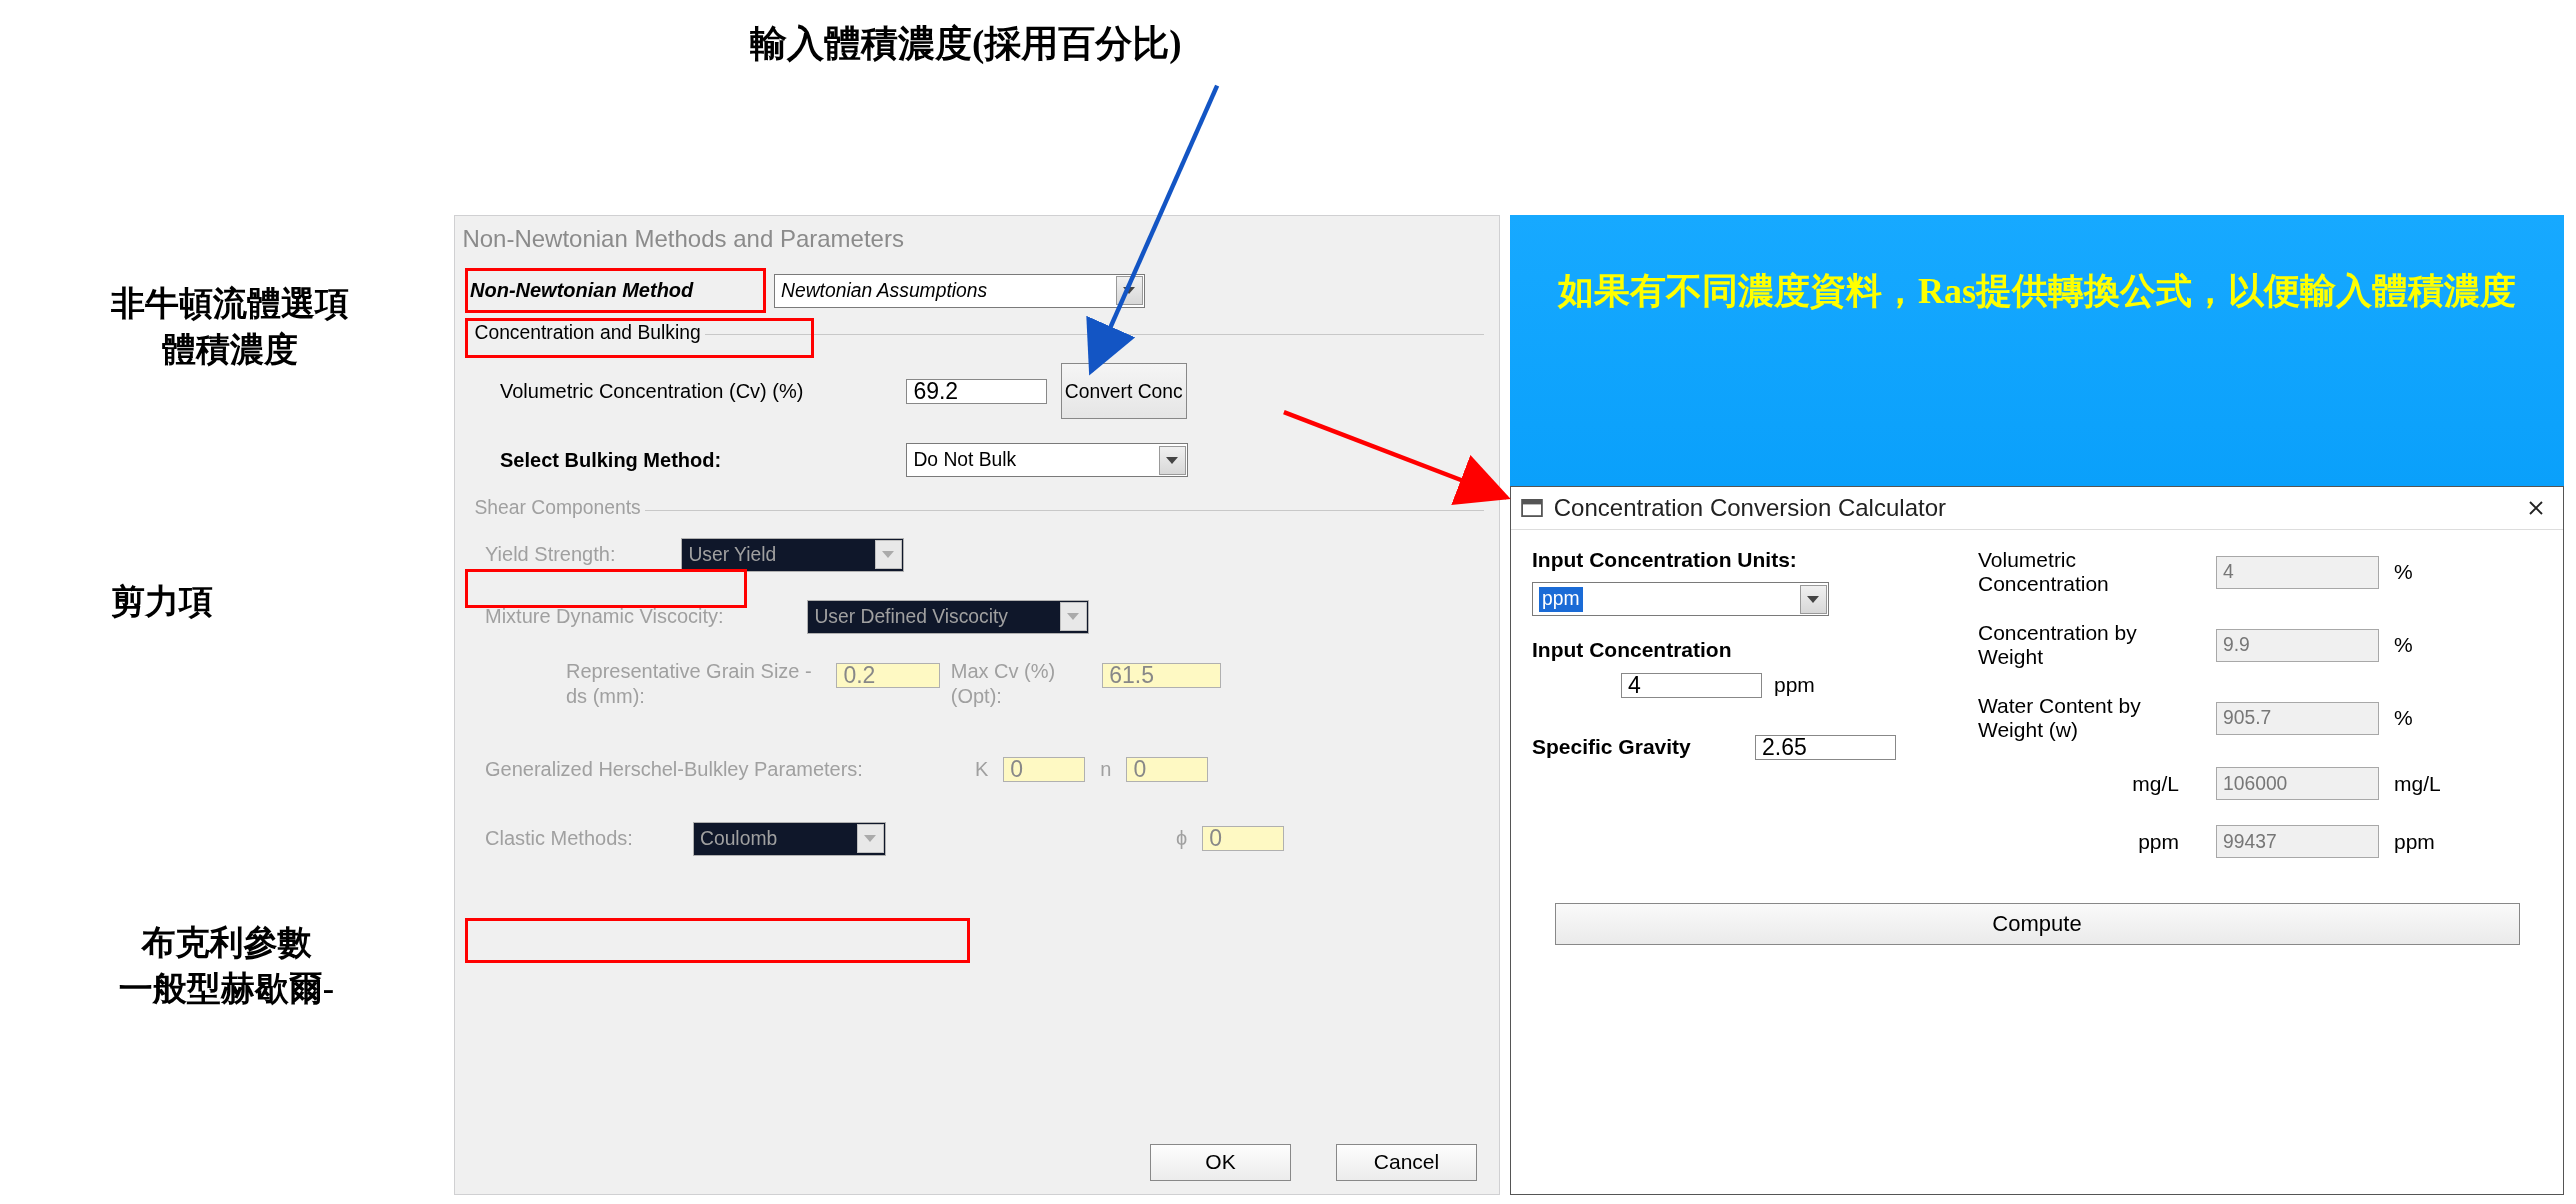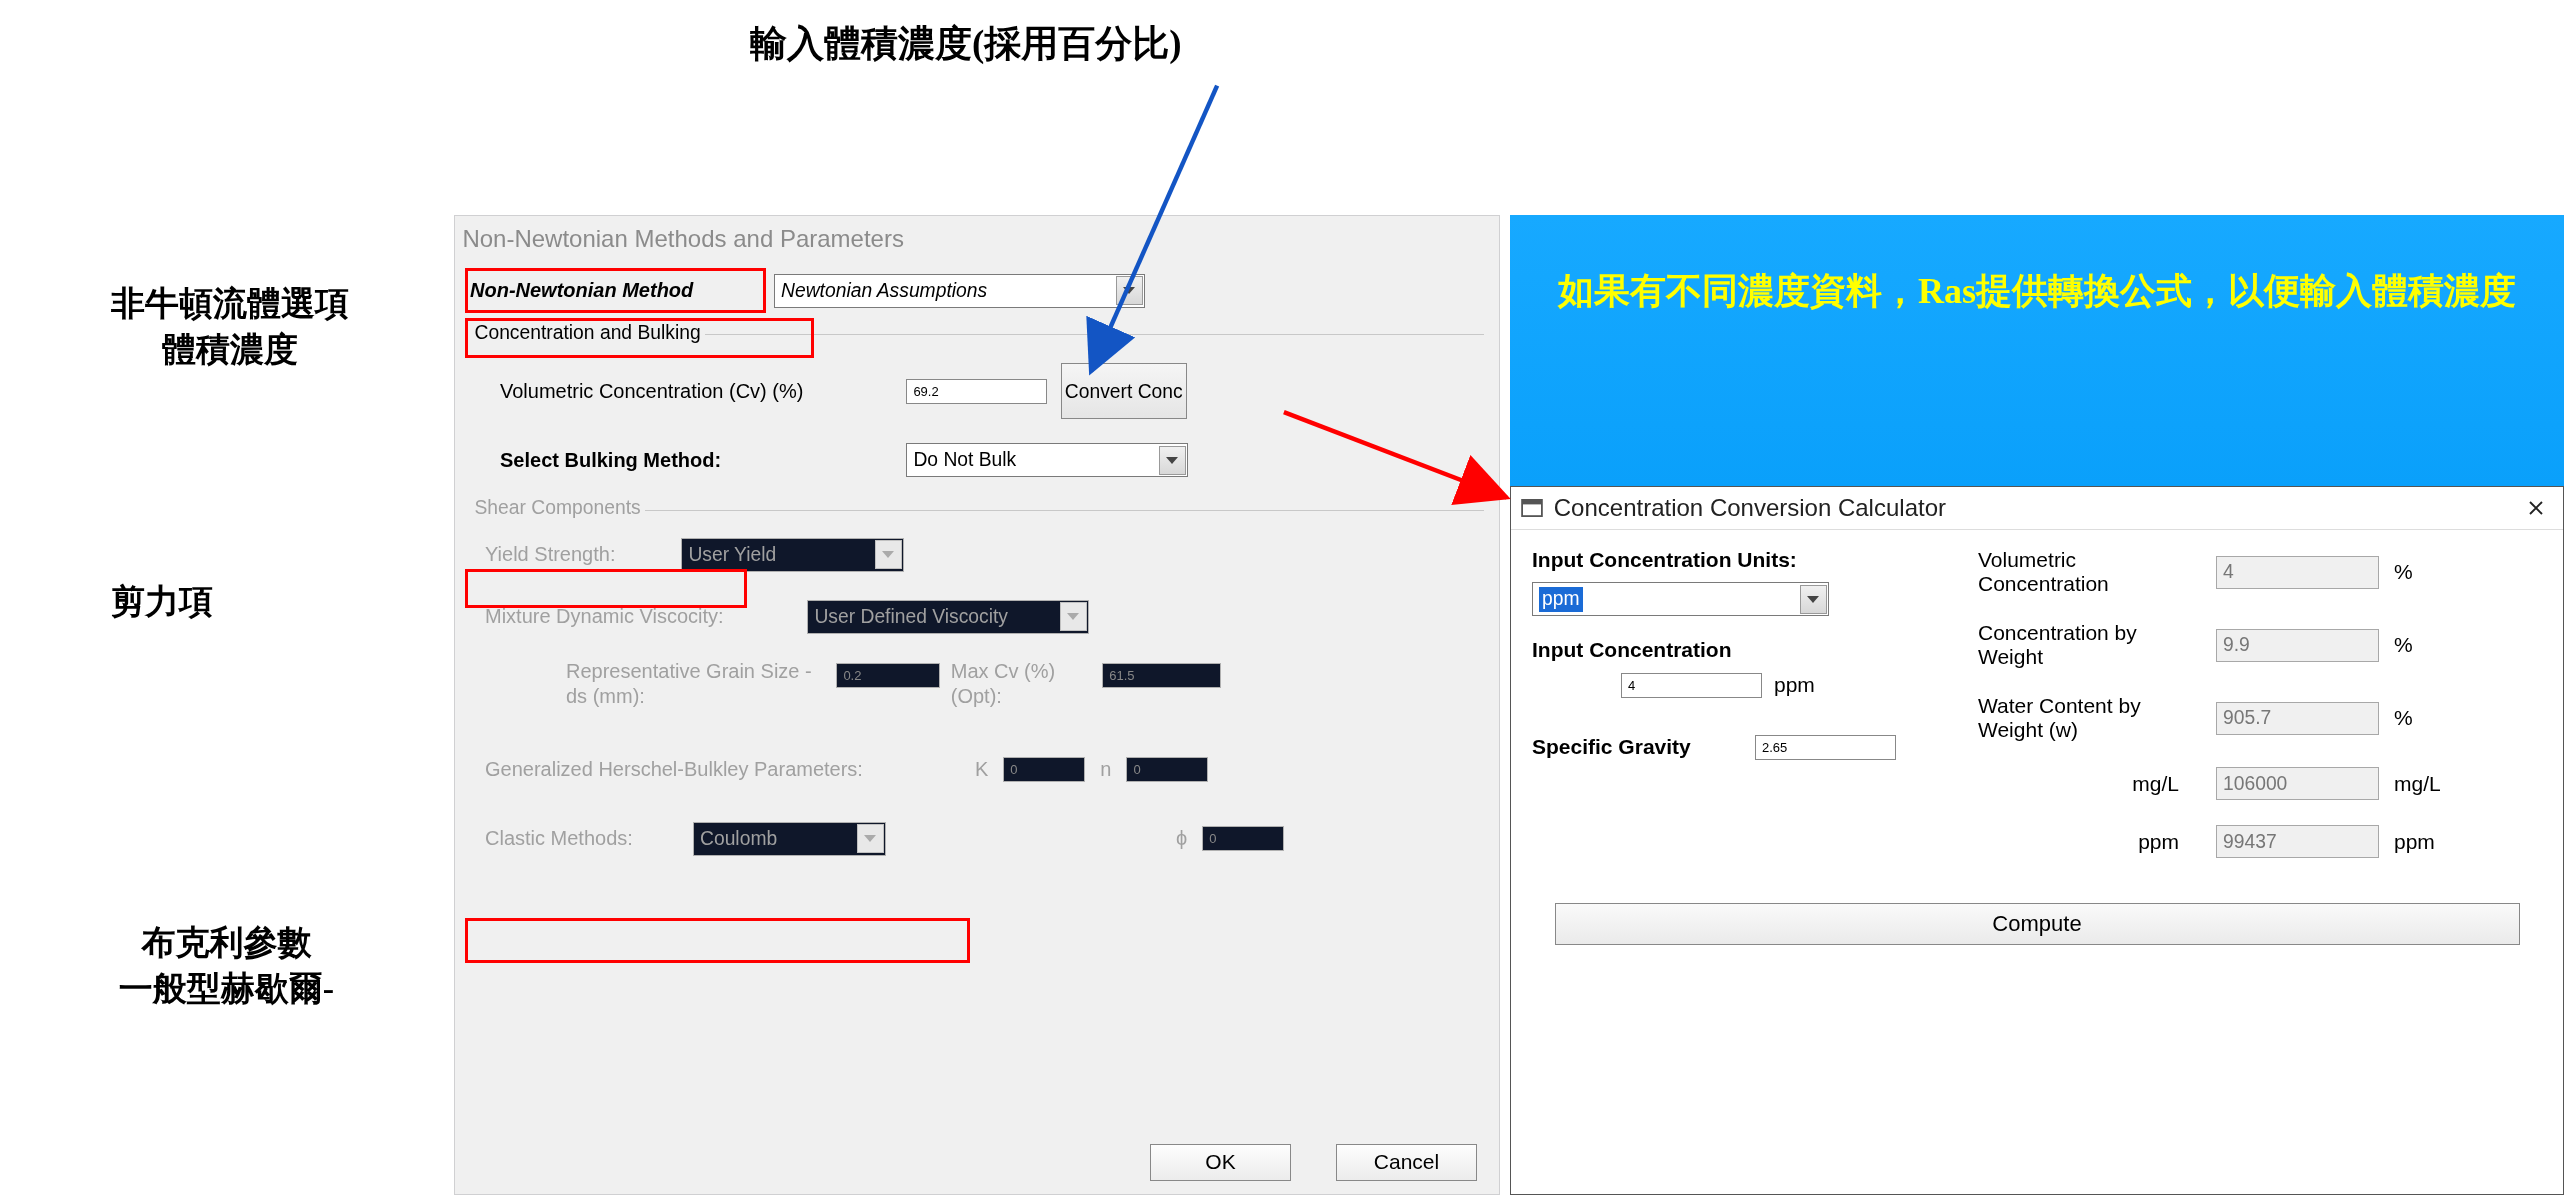--- a/index.html
+++ b/index.html
@@ -11,22 +11,22 @@
   
   .left-panel { position: absolute; top: 215px; left: 454px; width: 1046px; height: 980px; background: #f0f0f0; border: 0.7px solid #d0d0d2; }
   .left-title { color: #8b8b8b; font-size: 24px; padding: 9px 7.4px 13.4px 7.4px; }
   
   .redbox { border: 3.7px solid #ff0000; position: absolute; pointer-events:none; }
 
   .row { display:flex; align-items:center; }
   .lbl { font-size: 20px; color:#000; }
   .disabled { color:#a0a0a0; }
   
-  .txtinput { background:#fff; border:0.7px solid #888; height:25px; padding:3px 6px; font-size:13px; }
-  .txtinput.dis { background:#0f172a; color:#888; border-color:#b0b0b0; }
+  .txtinput { background:#fff; border:0.7px solid #888; height:25px; padding:3px 6px; font-size:23px; }
+  .txtinput.dis { background:#fef9c3; color:#888; border-color:#b0b0b0; }
   .btn { background:linear-gradient(#f5f5f5,#e5e5e5); border:0.7px solid #888; font-size:19.3px; text-align:center; display:flex; align-items:center; justify-content:center; }
   .btn2 { background:linear-gradient(#fdfdfd,#ececec); border:0.7px solid #888; height:37px; width:141px; font-size:21px; display:flex;align-items:center;justify-content:center; }
 
   .combo { background:#fff; border:0.7px solid #7a7a7a; height:34px; display:flex; align-items:center; padding:0 6px; position:relative; }
   .combo .arrow { position:absolute; right:1.5px; top:1.5px; bottom:1.5px; width:27px; background:linear-gradient(#f0f0f0,#d8d8d8); border:0.7px solid #999; display:flex;align-items:center;justify-content:center; }
   .combo.dis { background:#0f172a; color:#a0a0a0; border-color:#b0b0b0; }
   .combo.dis .arrow { background:#e8e8e8; border-color:#c0c0c0; }
   .tri { width:0;height:0;border-left:6px solid transparent;border-right:6px solid transparent;border-top:7.4px solid #444; }
   .combo.dis .tri { border-top-color:#aaa; }
 

